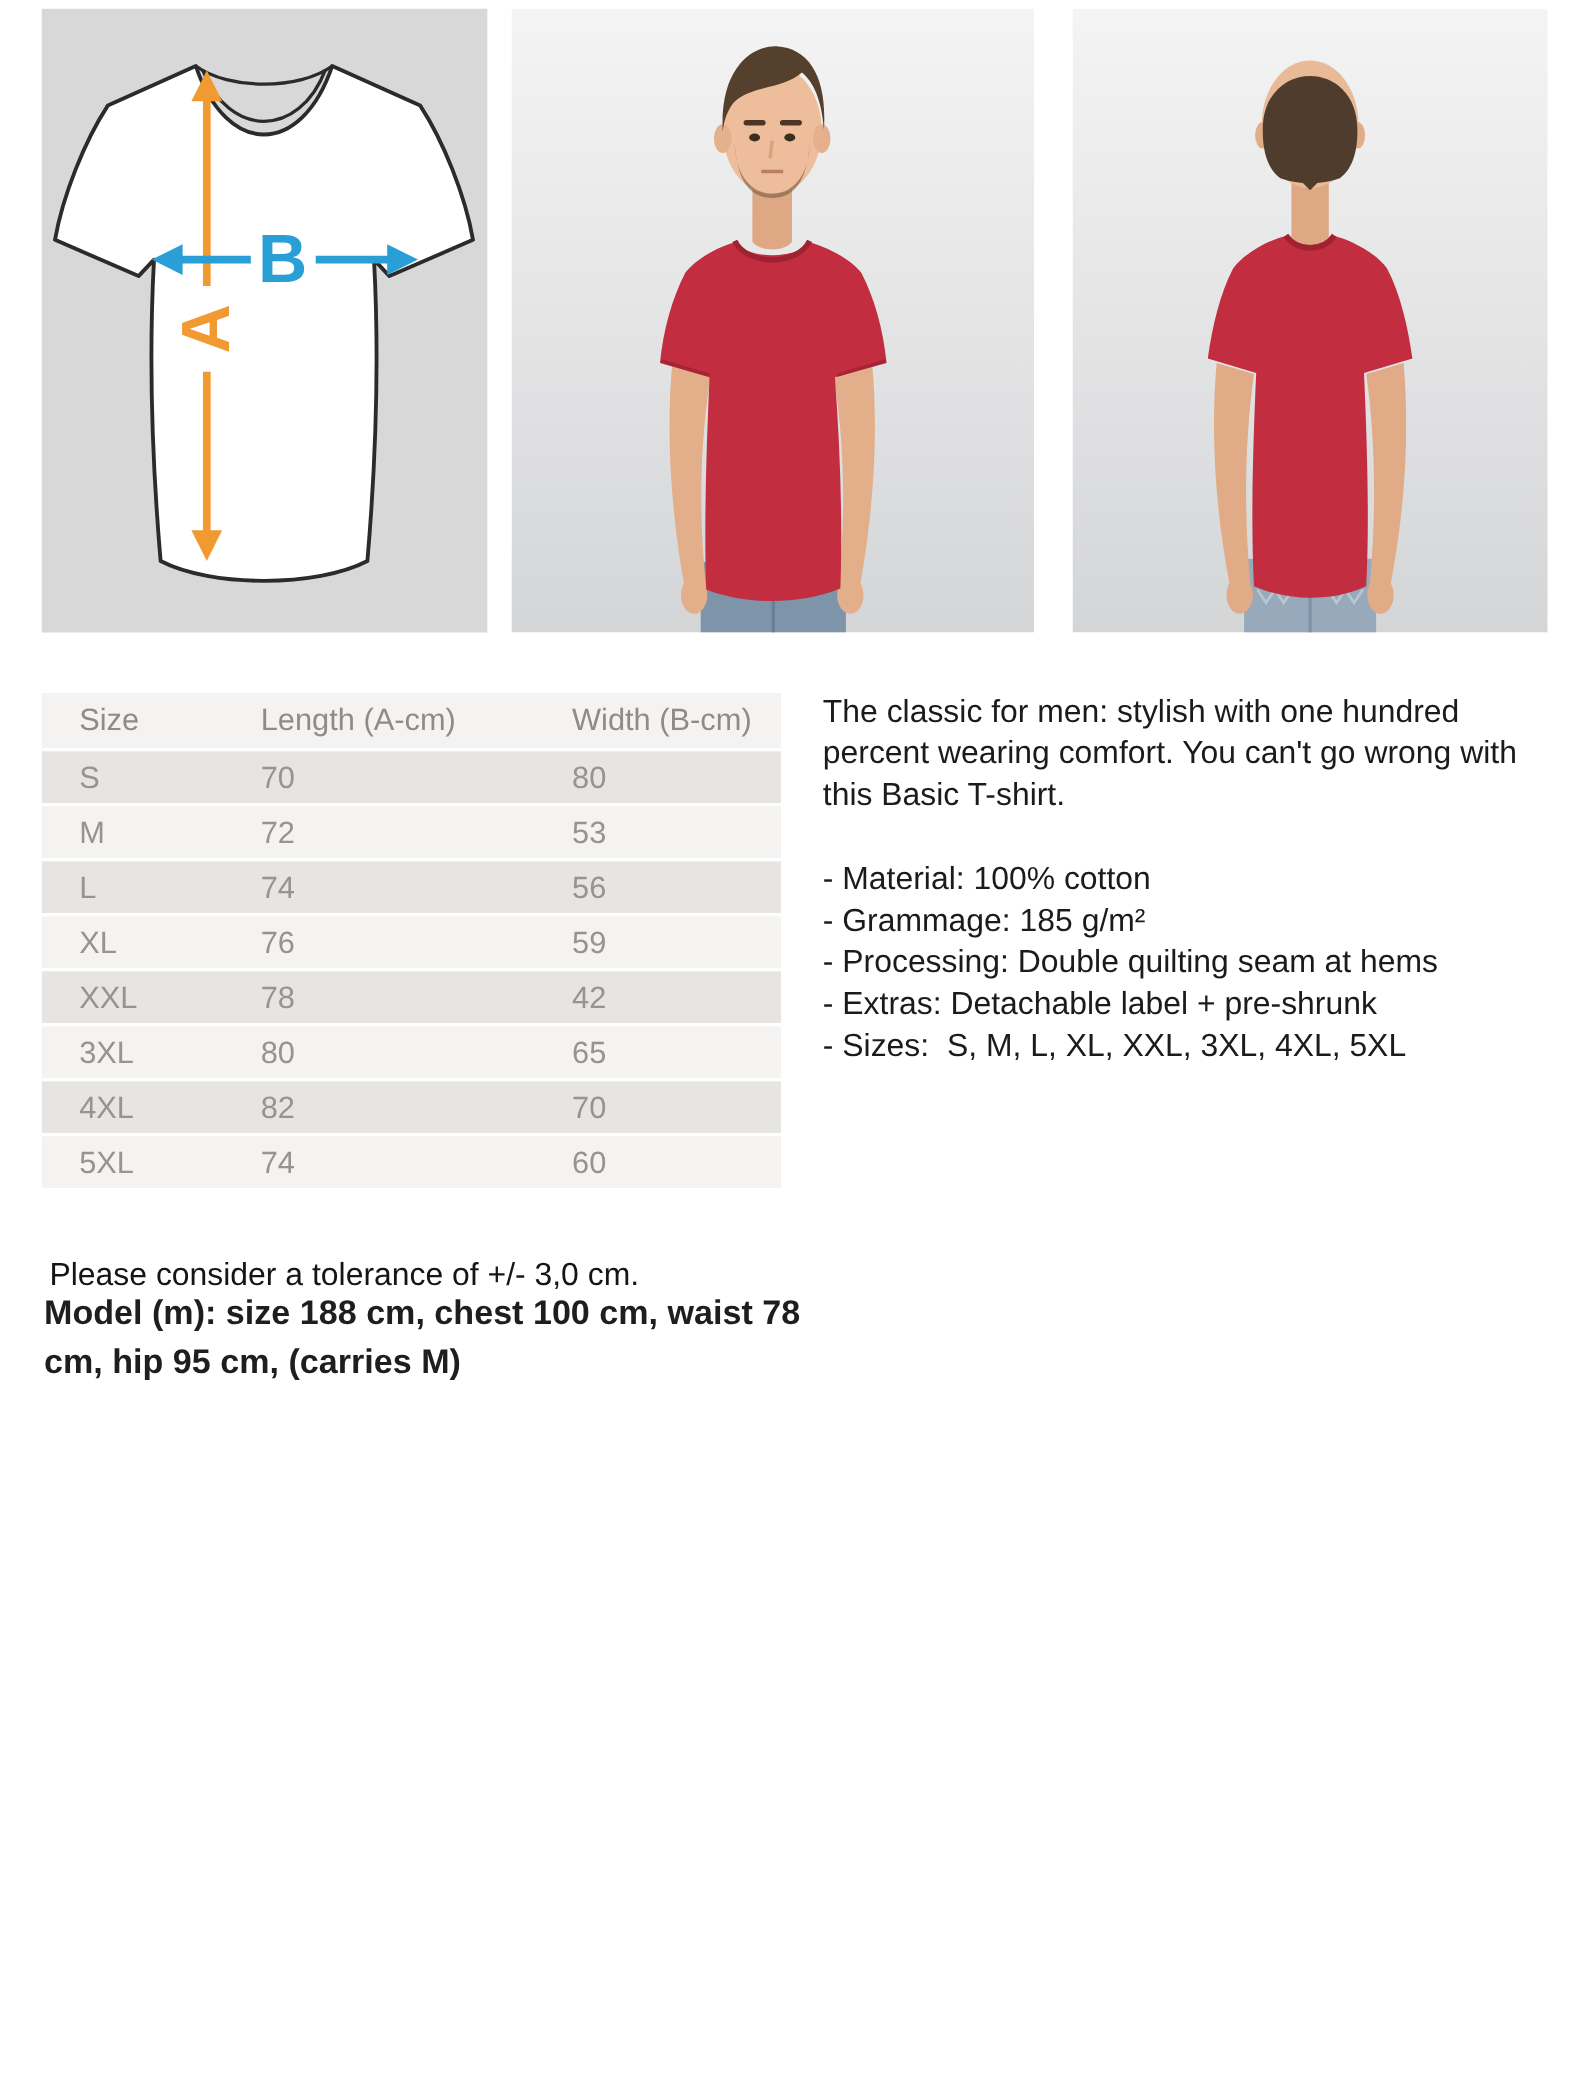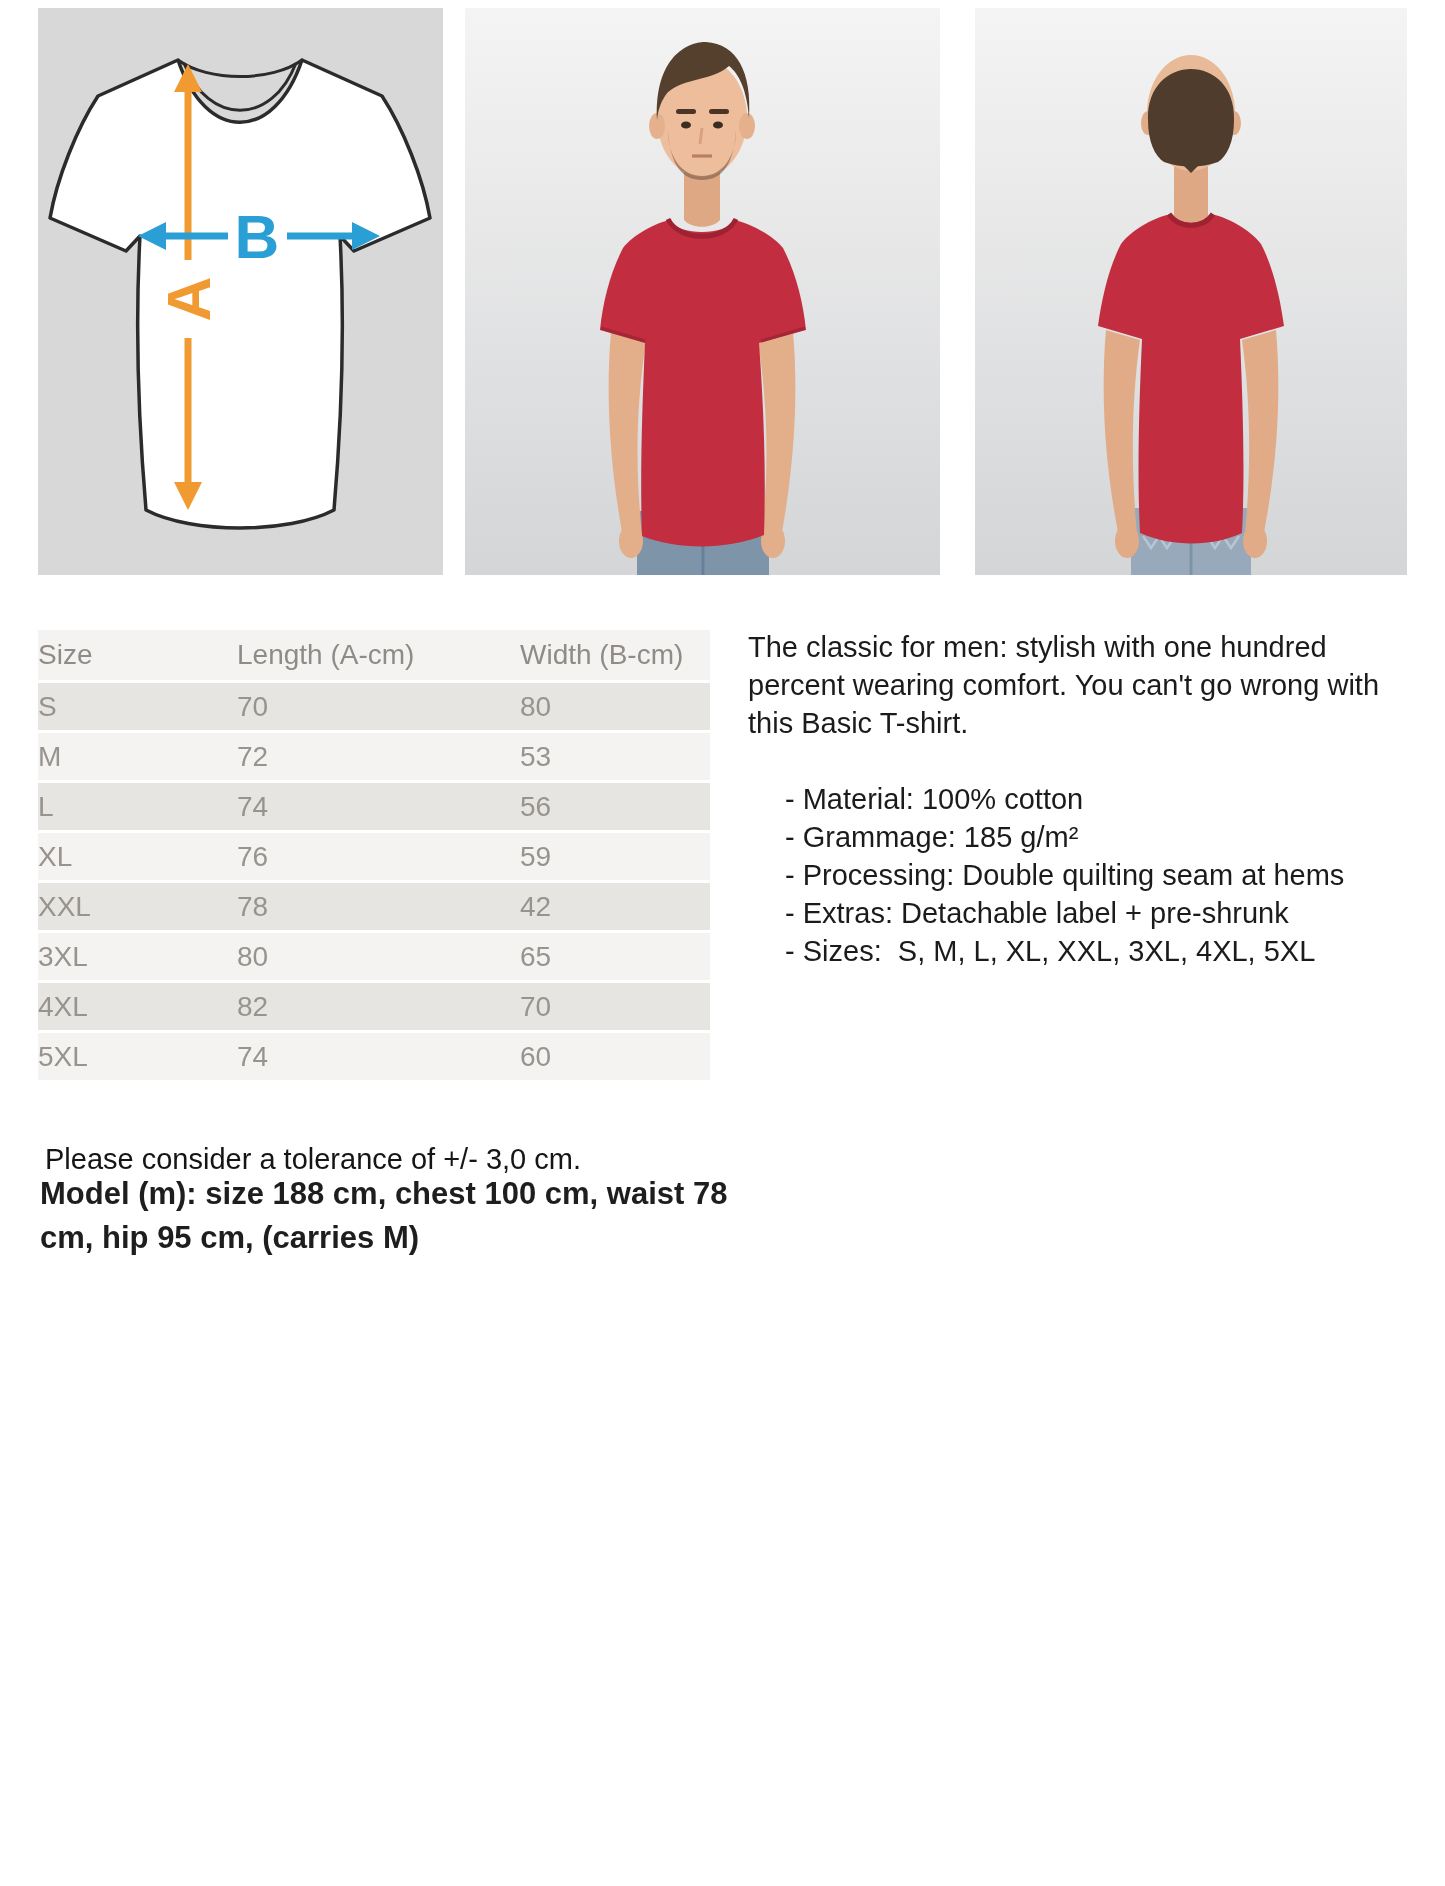--- a/index.html
+++ b/index.html
@@ -10,31 +10,31 @@
   .panel { position:absolute; top:8px; height:567px; }
   .panel-diagram { left:38px;  width:405px; background:#d8d8d8; }
   .panel-front   { left:465px; width:475px; }
   .panel-back    { left:975px; width:432px; }
   .panel svg { display:block; }
 
   
   .size-table { position:absolute; left:38px; top:630px; width:672px;
                 font-size:28px; color:#97948f; }
   .trow { display:grid; grid-template-columns:199px 283px 190px; }
-  .trow .c1 { }
+  .trow .c1 { padding-left:34px; }
   .thead { height:50px; line-height:50px; background:#f4f3f1; color:#8f8c88; }
   .trow.data { height:47px; line-height:47px; border-top:3px solid #ffffff; }
   .trow.dark  { background:#e7e5e2; }
   .trow.light { background:#f4f3f1; }
 
   
   .description { position:absolute; left:748px; top:628px;
                  font-size:29px; line-height:38px; color:#1b1b1b; }
   .description .line { white-space:pre; }
-  .bullets { margin-top:38px;margin-left:37px; }
+  .bullets { margin-top:38px; }
 
   
   .footer-tolerance { position:absolute; left:45px; top:1143px;
                       font-size:29px; color:#151515; }
   .footer-model { position:absolute; left:40px; top:1172px;
                   font-size:31px; font-weight:bold; color:#1e1e1e; line-height:44px; }
   .footer-model .line { white-space:pre; }
 </style>
 </head>
 <body>

